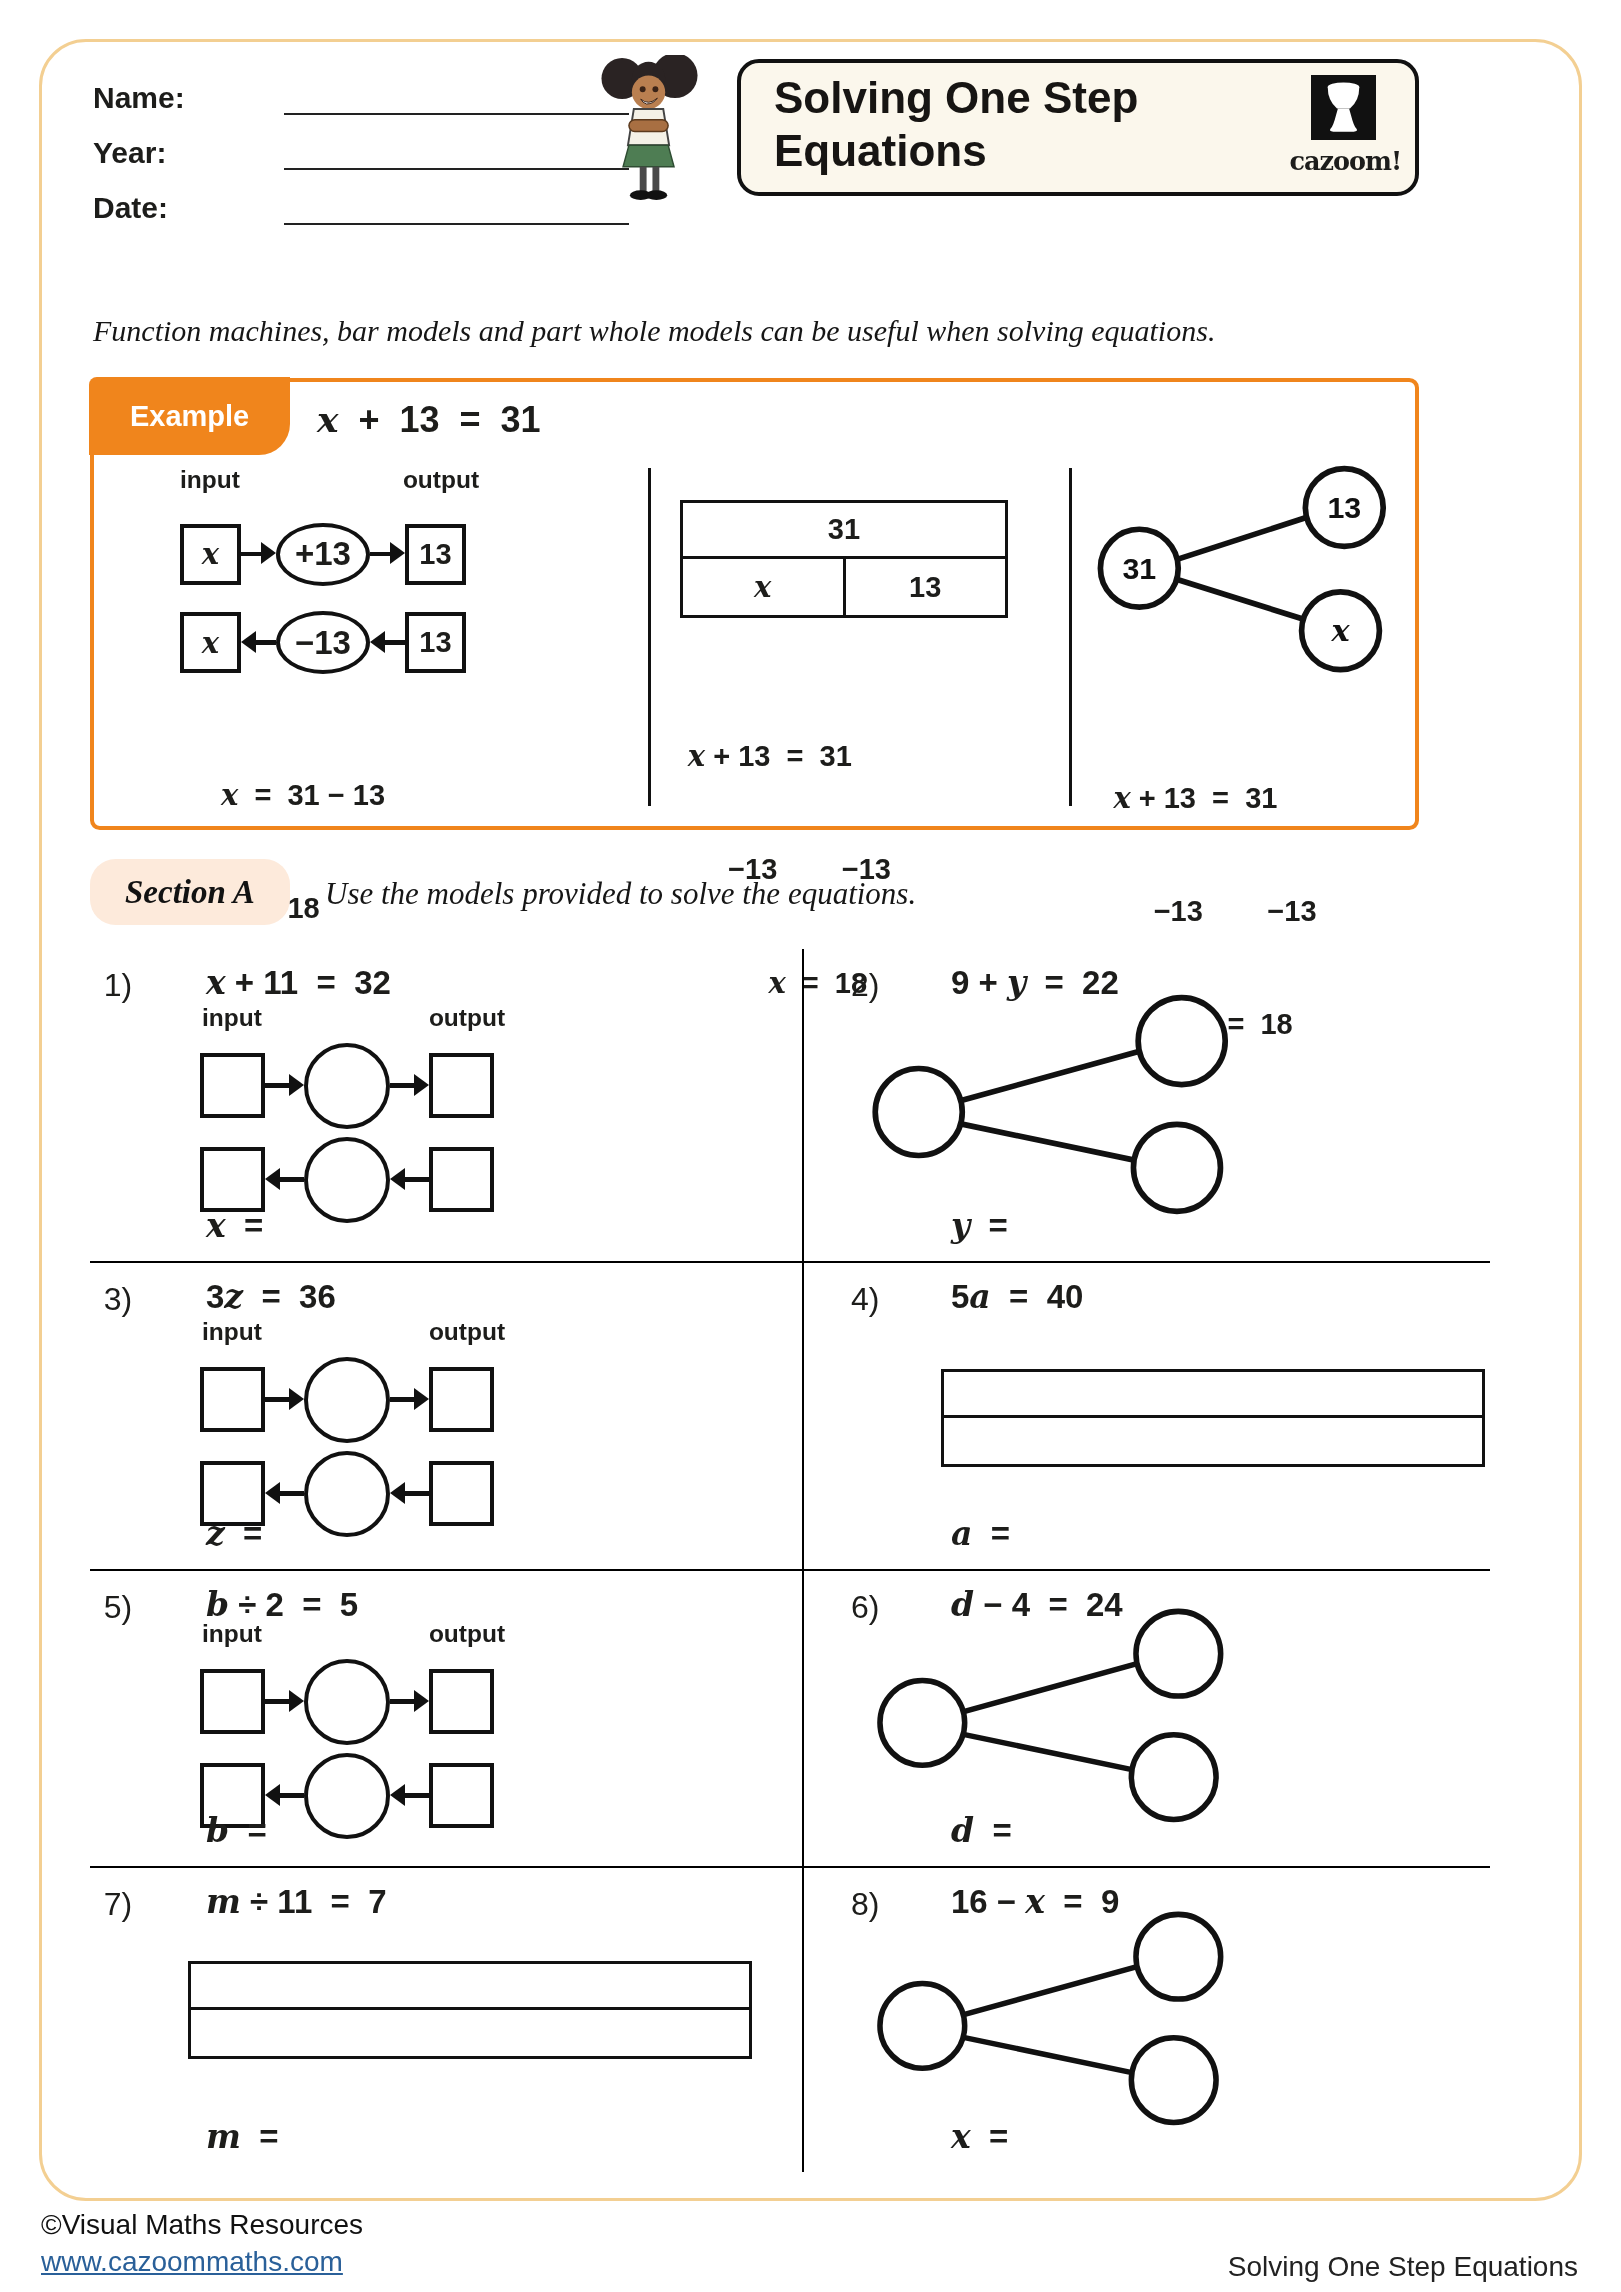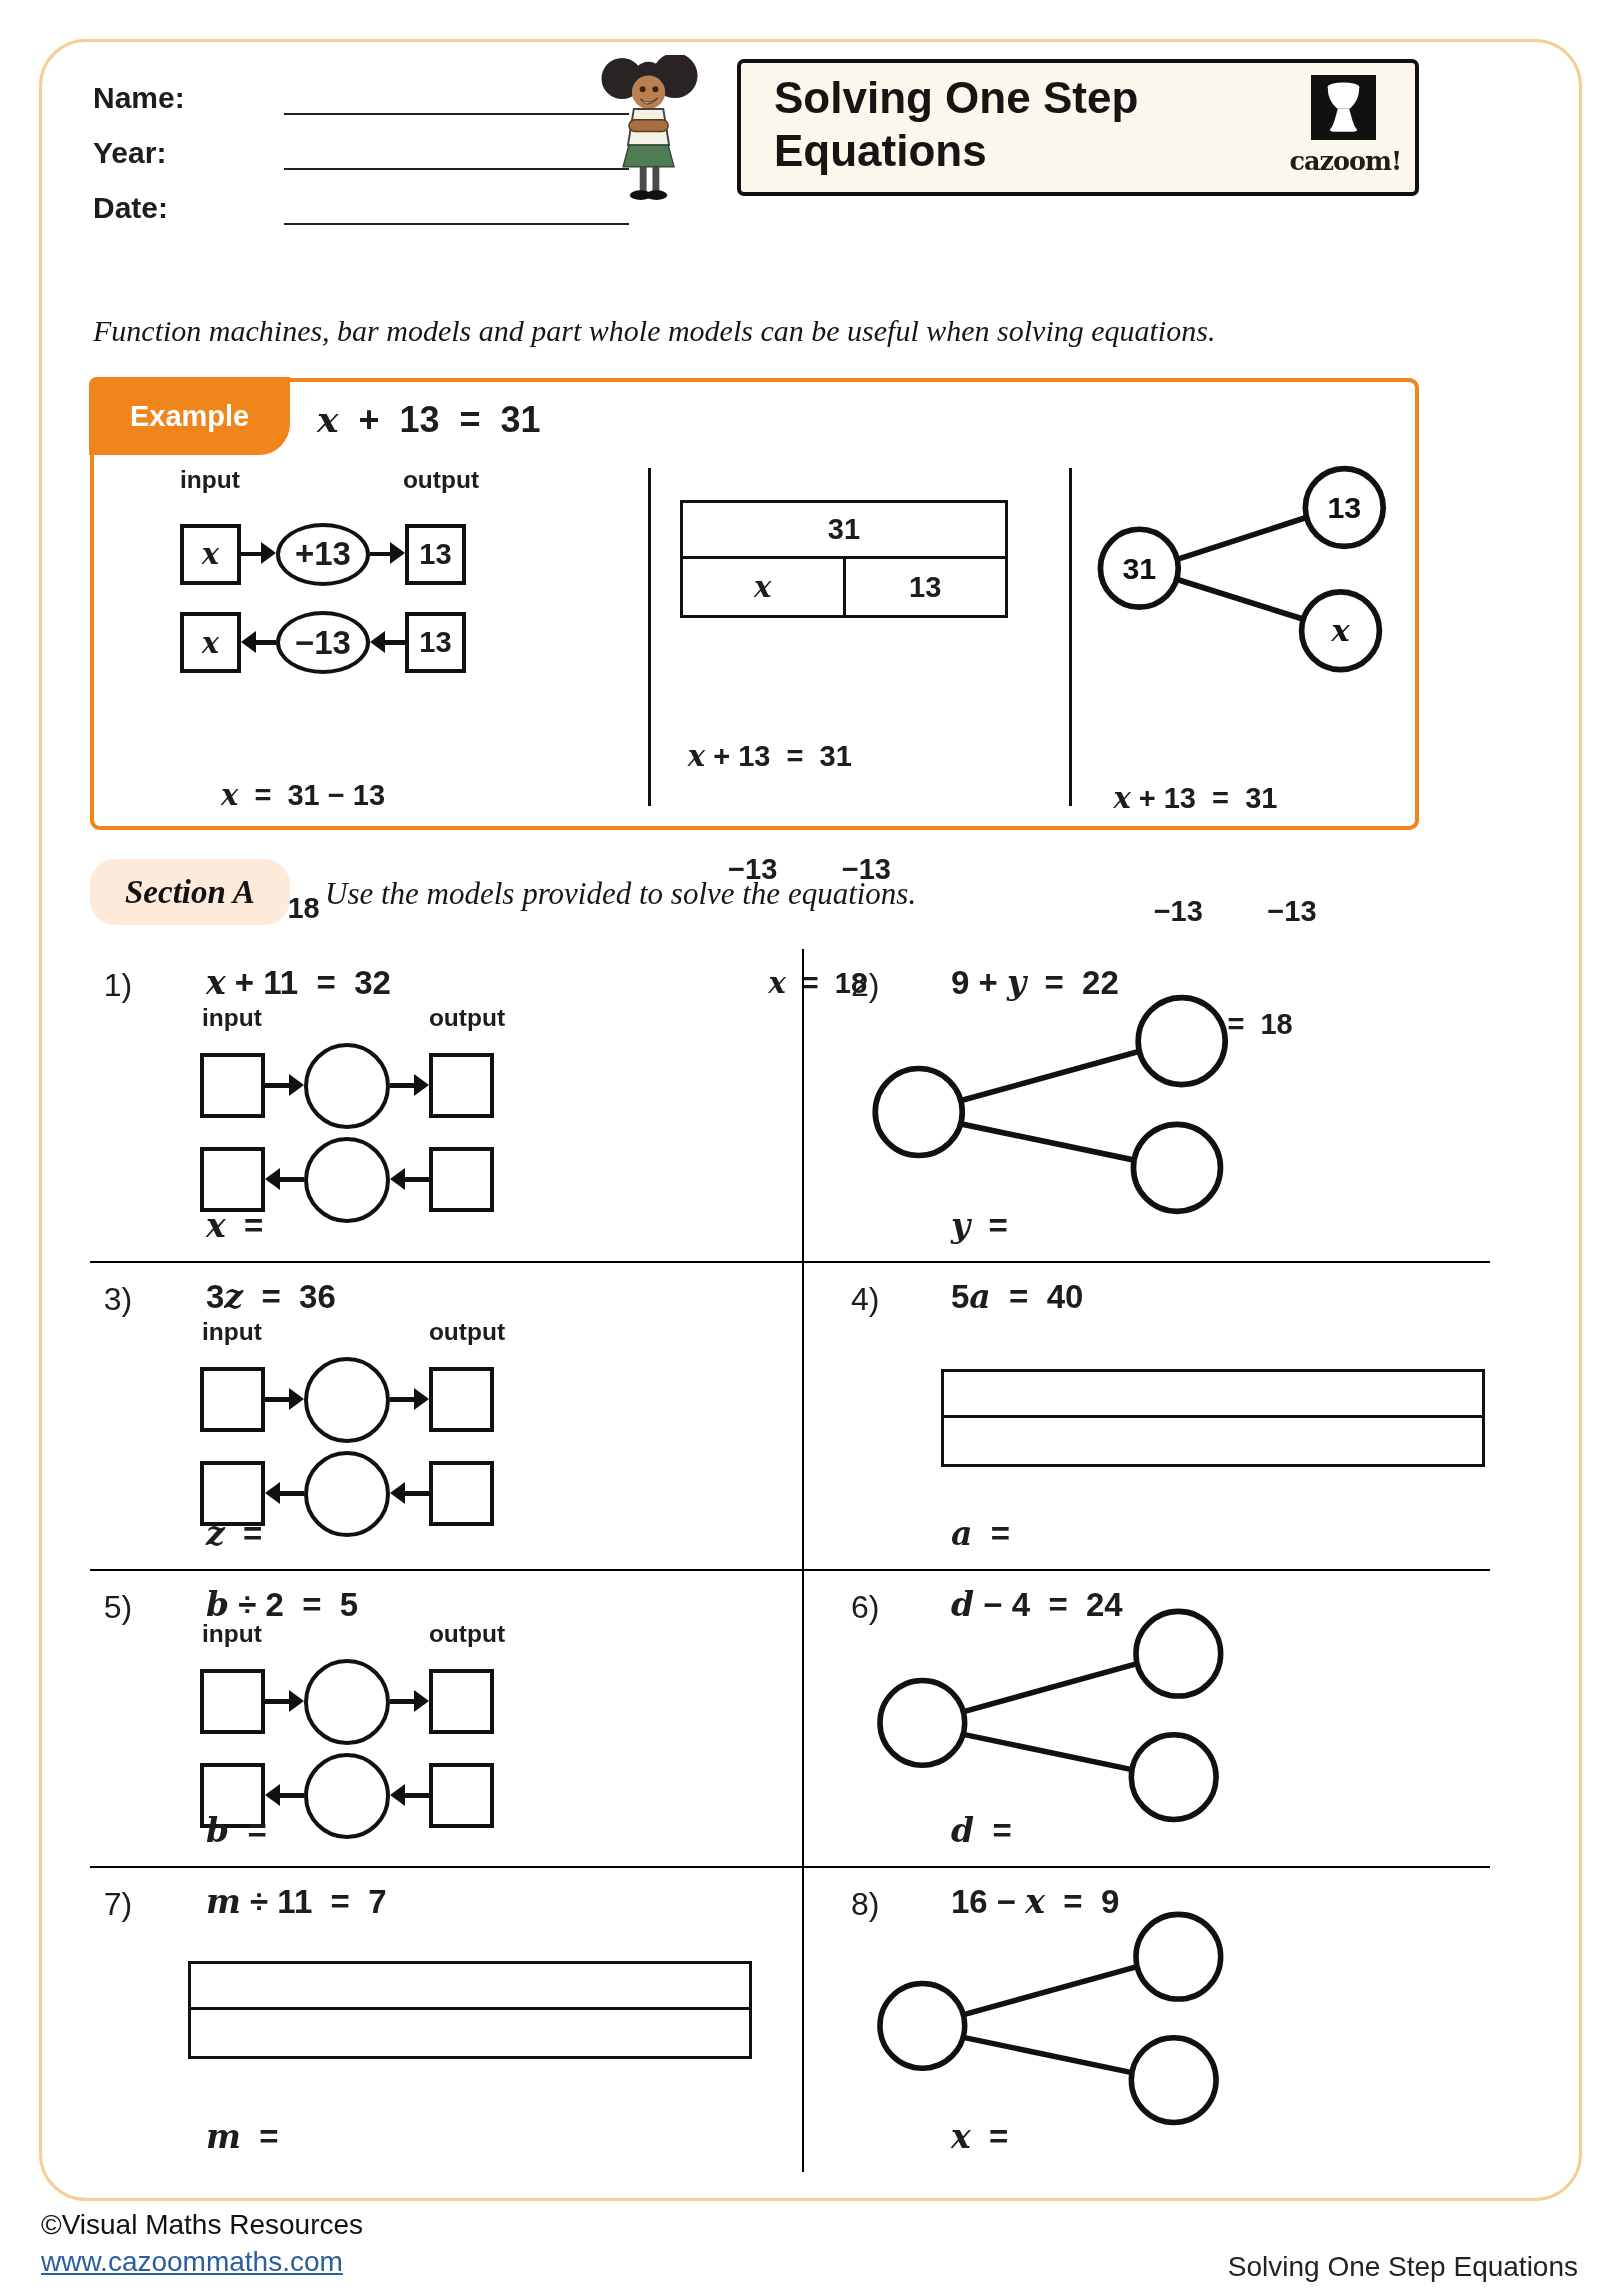--- a/index.html
+++ b/index.html
@@ -7,21 +7,21 @@
          font-family:"Liberation Sans",sans-serif;color:#1d1d1b;}
   .frame{position:absolute;left:39px;top:39px;width:1543px;height:2162px;
          border:3.9px solid #f3cf92;border-radius:47px;box-sizing:border-box;}
 
   
   .hfield{position:absolute;left:93px;display:flex;align-items:flex-end;gap:44px;}
   .hfield .lbl{font-weight:bold;font-size:30px;width:147px;}
   .hfield .line{width:345px;border-bottom:2.9px solid #222;height:35px;}
   .charwrap{position:absolute;left:576px;top:55px;width:149px;height:147px;}
   .titlebox{position:absolute;left:737px;top:59px;width:682px;height:137px;background:#fbf7ec;
-            border:4.4px solid #111;border-radius:7px;box-sizing:border-box;}
+            border:4.4px solid #111;border-radius:22px;box-sizing:border-box;}
   .titletext{position:absolute;left:33px;top:7.8px;font-size:44px;font-weight:bold;line-height:1.22;color:#171513;}
   .logo{position:absolute;right:17.6px;top:11.8px;width:108px;text-align:center;}
   .logo .wordmark{font-family:"DejaVu Serif",serif;font-weight:bold;font-size:25.5px;margin-top:2px;letter-spacing:-1px;}
 
   .intro{position:absolute;left:93px;top:314px;font-family:"Liberation Serif",serif;
          font-style:italic;font-size:30px;color:#161616;}
 
   
   .exbox{position:absolute;left:90px;top:378px;width:1329px;height:452px;
          border:4.9px solid #f0851c;border-radius:9.8px;box-sizing:border-box;}

